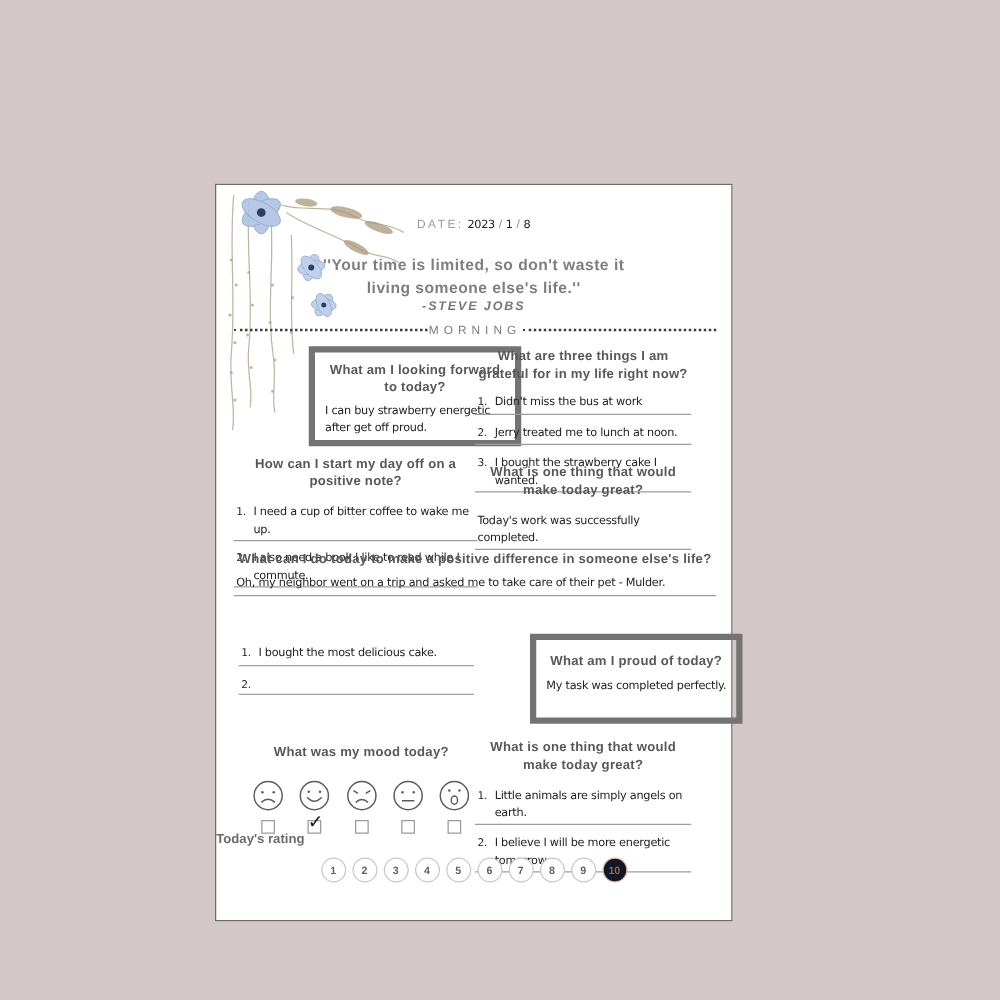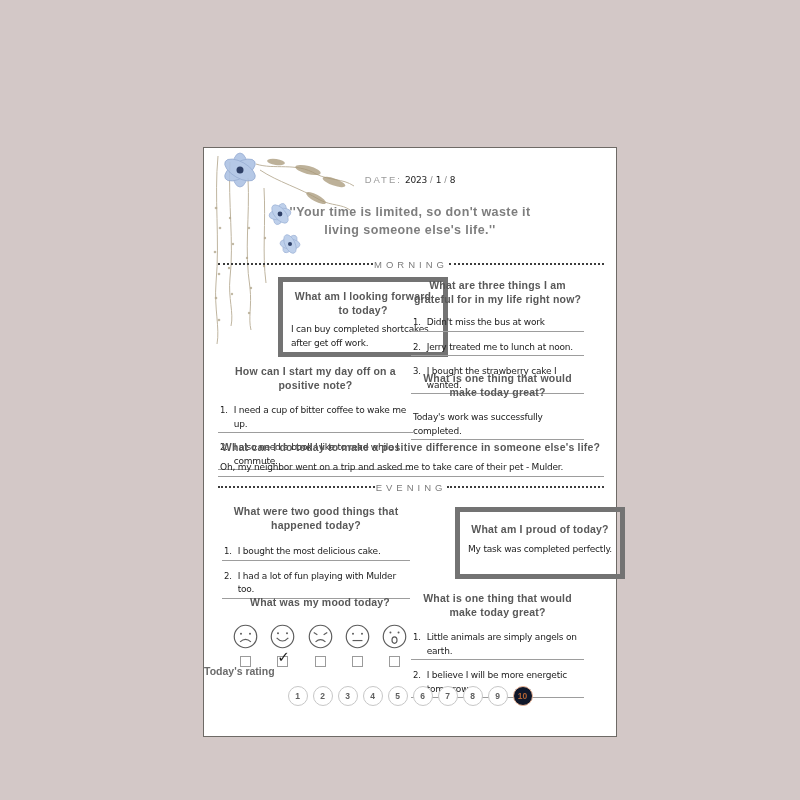--- a/index.html
+++ b/index.html
@@ -4,21 +4,21 @@
 <style>
   * { margin:0; padding:0; box-sizing:border-box; }
   html,body { width:800px; height:800px; }
   body {
     background:#d3c8c7;
     font-family:"Liberation Sans", sans-serif;
     position:relative;
     overflow:hidden;
   }
   .page {
-    position:absolute; left:203px; top:147px;
+    position:absolute; left:172px; top:147px;
     width:414px; height:590px;
     background:#ffffff;
     border:1px solid #6e6a66;
   }
   .abs { position:absolute; }
 
   
   .q {
     color:#585858;
     font-size:10.5px;
@@ -174,32 +174,33 @@
     <span class="date-sep">/</span>
     <span class="hand">1</span>
     <span class="date-sep">/</span>
     <span class="hand">8</span>
   </div>
 
   <div class="abs quote">
     <div>''Your time is limited, so don't waste it</div>
     <div>living someone else's life.''</div>
   </div>
+  <div class="abs quote-author">-STEVE JOBS</div>
 
   <div class="abs divider" style="top:110px;">
     <span class="dots"></span>
     <span class="dlabel">MORNING</span>
     <span class="dots"></span>
   </div>
 
   <div class="abs boxed" style="left:30px;top:129px;width:170px;height:80px;padding:7px 8px;">
     <div class="q">What am I looking forward to today?</div>
     <div class="hand" style="margin-top:6px;">
-      <div>I can buy completed shortcakes</div>
-      <div>after get off work.</div>
+      <div>I can buy strawberry energetic</div>
+      <div>after get off proud.</div>
     </div>
   </div>
 
   <div class="abs" style="left:207px;top:130px;width:173px;">
     <div class="q">What are three things I am grateful for in my life right now?</div>
     <div class="ans-row" style="margin-top:10px;">
       <span class="hand num">1.</span>
       <span class="hand">Didn't miss the bus at work</span>
     </div>
     <div class="ans-row" style="margin-top:9px;">
@@ -231,35 +232,28 @@
     </div>
   </div>
 
   <div class="abs" style="left:14px;top:292px;width:386px;">
     <div class="q">What can I do today to make a positive difference in someone else's life?</div>
     <div class="ans-row" style="margin-top:7px;">
       <span class="hand">Oh, my neighbor went on a trip and asked me to take care of their pet - Mulder.</span>
     </div>
   </div>
 
-  <div class="abs divider" style="top:333px;">
-    <span class="dots"></span>
-    <span class="dlabel">EVENING</span>
-    <span class="dots"></span>
-  </div>
 
   <div class="abs" style="left:18px;top:356px;width:188px;">
-    <div class="q">What were two good things that happened today?</div>
     <div class="ans-row" style="margin-top:13px;">
       <span class="hand num">1.</span>
       <span class="hand">I bought the most delicious cake.</span>
     </div>
     <div class="ans-row" style="margin-top:9px;">
       <span class="hand num">2.</span>
-      <span class="hand">I had a lot of fun playing with Mulder too.</span>
     </div>
   </div>
 
   <div class="abs boxed" style="left:207px;top:359px;width:170px;height:72px;padding:10px 8px;">
     <div class="q">What am I proud of today?</div>
     <div class="hand" style="margin-top:7px;text-align:center;">My task was completed perfectly.</div>
   </div>
 
   <div class="abs" style="left:28px;top:447px;width:176px;">
     <div class="q">What was my mood today?</div>

